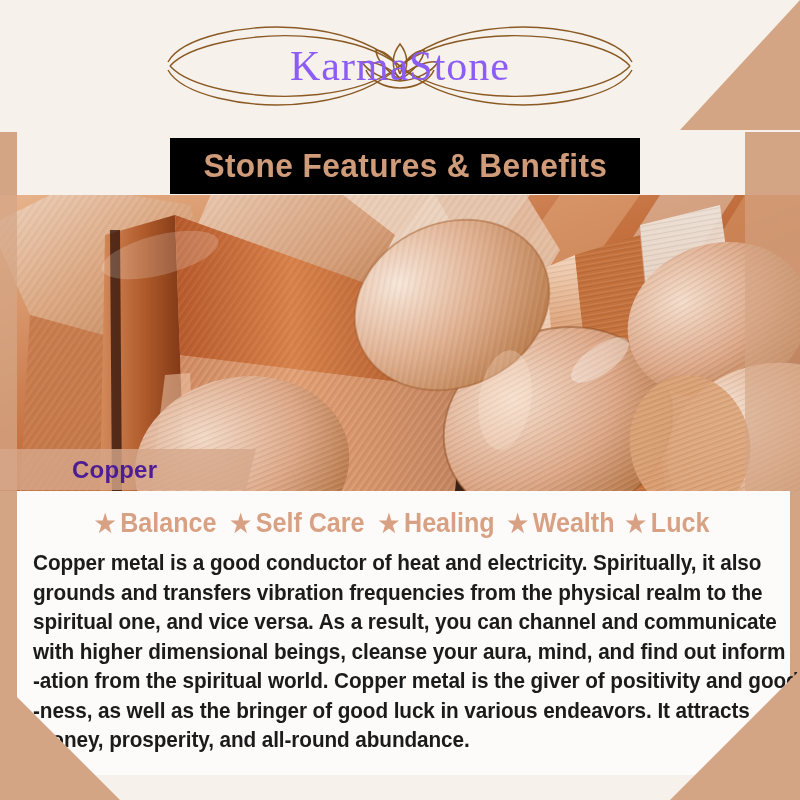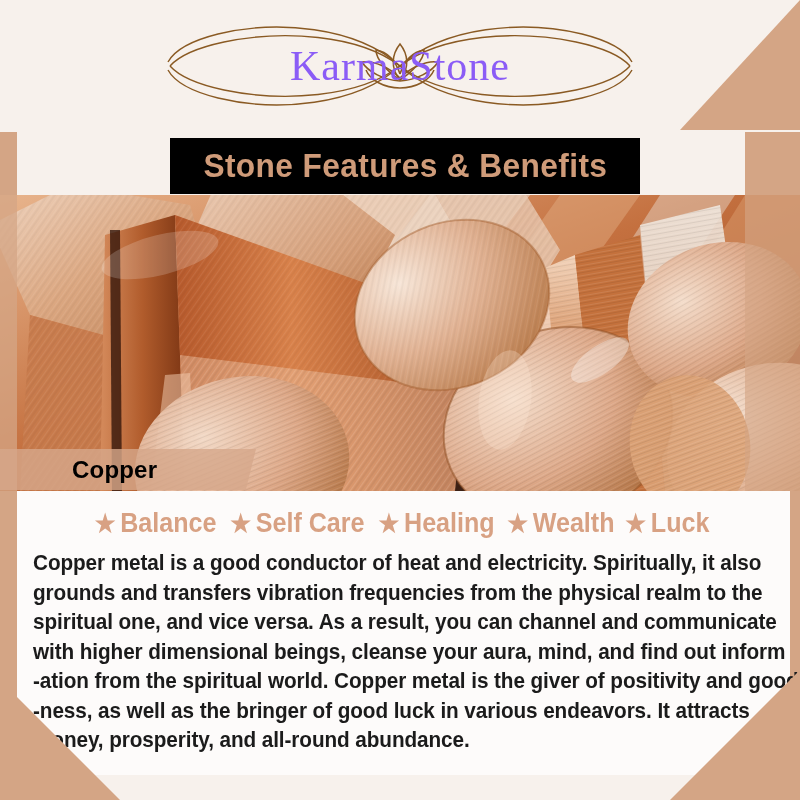--- a/index.html
+++ b/index.html
@@ -97,21 +97,21 @@
   
   .name-banner{
     position:absolute;left:0;top:449px;
     width:256px;height:41px;
     background:rgba(214,168,139,.80);
     display:flex;align-items:center;
     clip-path:polygon(0 0,100% 0,96% 100%,0 100%);
   }
   .name-banner .name{
     margin-left:72px;
-    color:#000000;
+    color:#4c1d95;
     font-weight:bold;
     font-size:24px;
     letter-spacing:0.2px;
   }
 
   
   .content{
     position:absolute;
     left:17px;right:10px;top:491px;bottom:25px;
     background:#fdfbfa;

